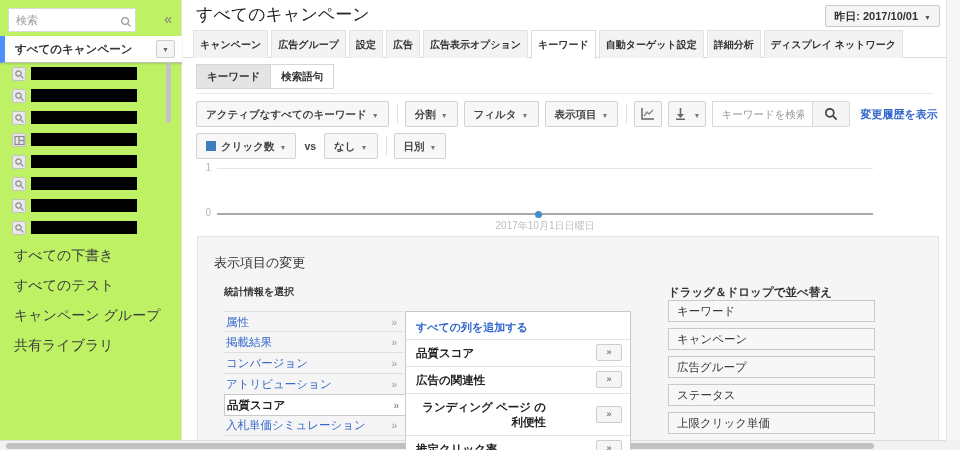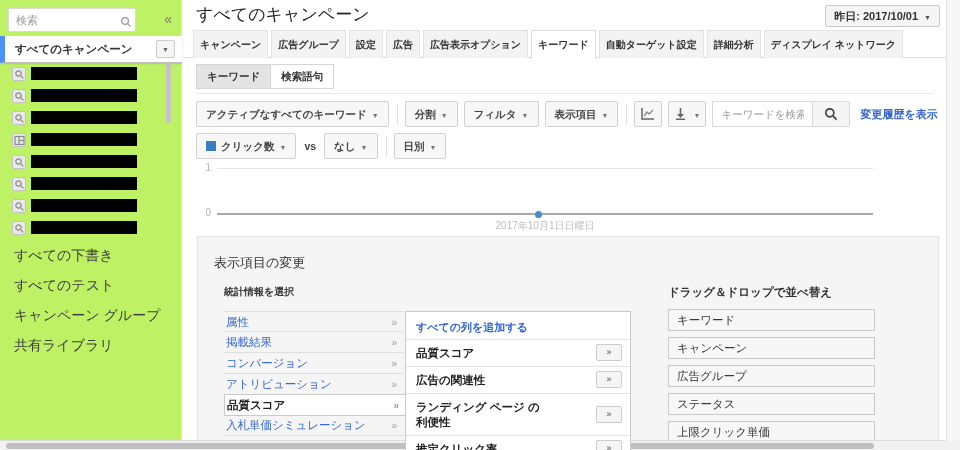--- a/index.html
+++ b/index.html
@@ -100,21 +100,21 @@
   #flyout { position:absolute; left:207px; top:74px; width:226px; background:#fff;
     border:1px solid #c9c9c9; z-index:2; }
   #addall { text-align:left; padding:5px 10px 4px; border-bottom:1px solid #e2e2e2; }
   .fly-row { position:relative; padding:6px 40px 5px 10px; border-bottom:1px solid #e2e2e2;
     font-size:11.5px; font-weight:bold; color:#222; line-height:15px; }
   .fly-row:last-child { border-bottom:none; }
   .fly-btn { position:absolute; right:8px; top:50%; margin-top:-9px; width:26px; height:17px;
     background:#f5f5f5; border:1px solid #ccc; border-radius:2px; font-size:9px; color:#777;
     text-align:center; line-height:15px; cursor:pointer; }
   #reorder { position:absolute; left:470px; top:48px; width:207px; }
-  #reorder-title { font-size:11.5px; font-weight:bold; margin-bottom:9px; }
+  #reorder-title { font-size:11.5px; font-weight:bold; }
   .drag-box { height:22px; line-height:20px; background:#f7f7f7; border:1px solid #c9c9c9;
     font-size:11.5px; color:#333; padding:0 8px; margin-bottom:6px; cursor:move; }
 
   
   #vscroll { position:absolute; right:0; top:0; width:14px; height:440px; background:#f6f6f6;
     border-left:1px solid #e3e3e3; }
   #hscroll { position:absolute; left:0; bottom:0; width:946px; height:10px; background:#f1f1f1;
     border-top:1px solid #dcdcdc; }
   #hthumb { position:absolute; left:6px; top:2px; width:868px; height:6px; background:#c0c0c0;
     border-radius:3px; }
@@ -347,21 +347,21 @@
       <div id="addall"><a class="link">すべての列を追加する</a></div>
       <div class="fly-row">
         <span>品質スコア</span>
         <span class="fly-btn">»</span>
       </div>
       <div class="fly-row">
         <span>広告の関連性</span>
         <span class="fly-btn">»</span>
       </div>
       <div class="fly-row">
-        <span style="display:inline-block;width:130px;">ランディング ページ の利便性</span>
+        <span style="display:inline-block;width:130px;text-align:right;">ランディング ページ の利便性</span>
         <span class="fly-btn">»</span>
       </div>
       <div class="fly-row">
         <span>推定クリック率</span>
         <span class="fly-btn">»</span>
       </div>
     </div>
 
     <div id="reorder">
       <div id="reorder-title">ドラッグ＆ドロップで並べ替え</div>

